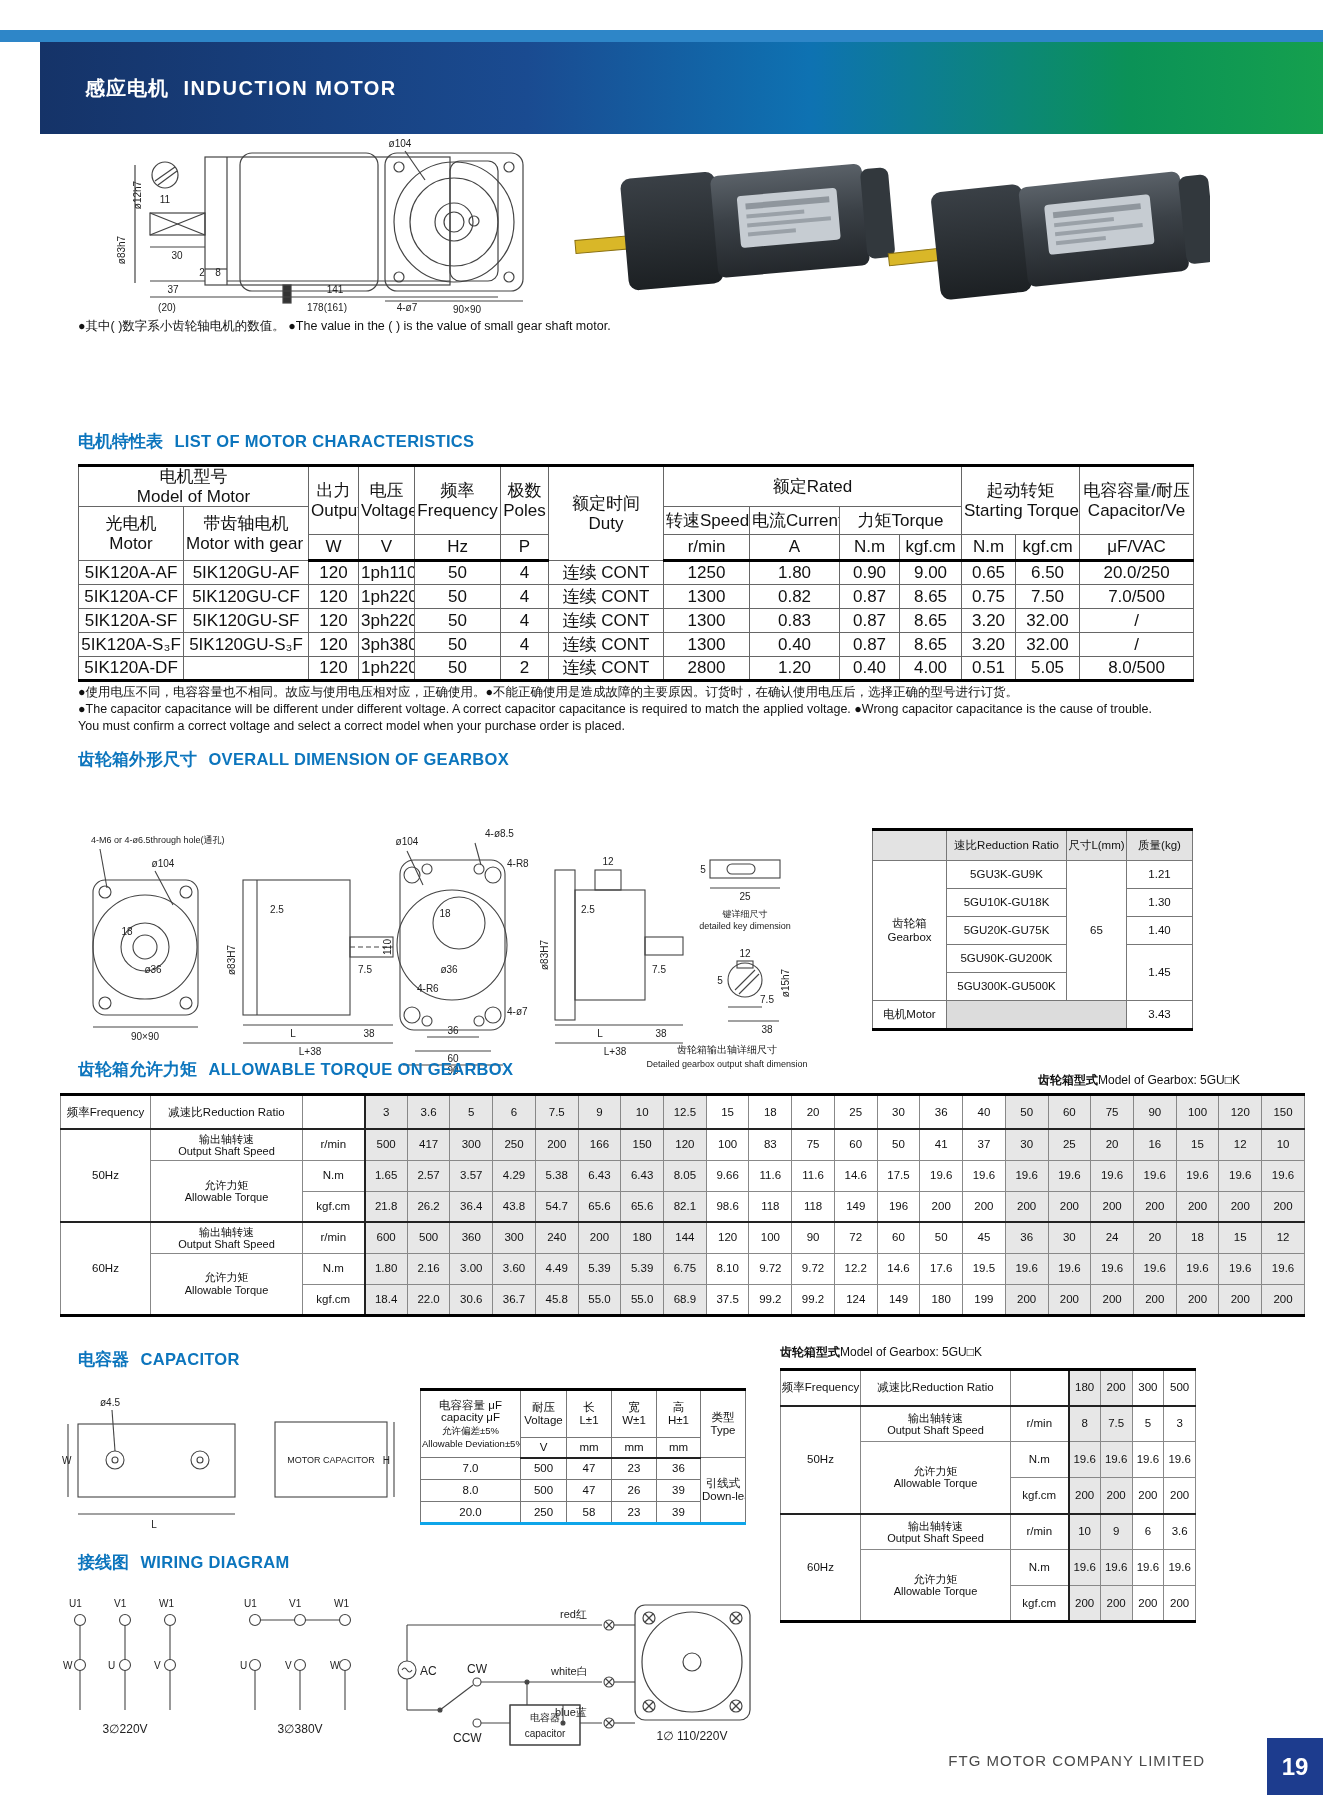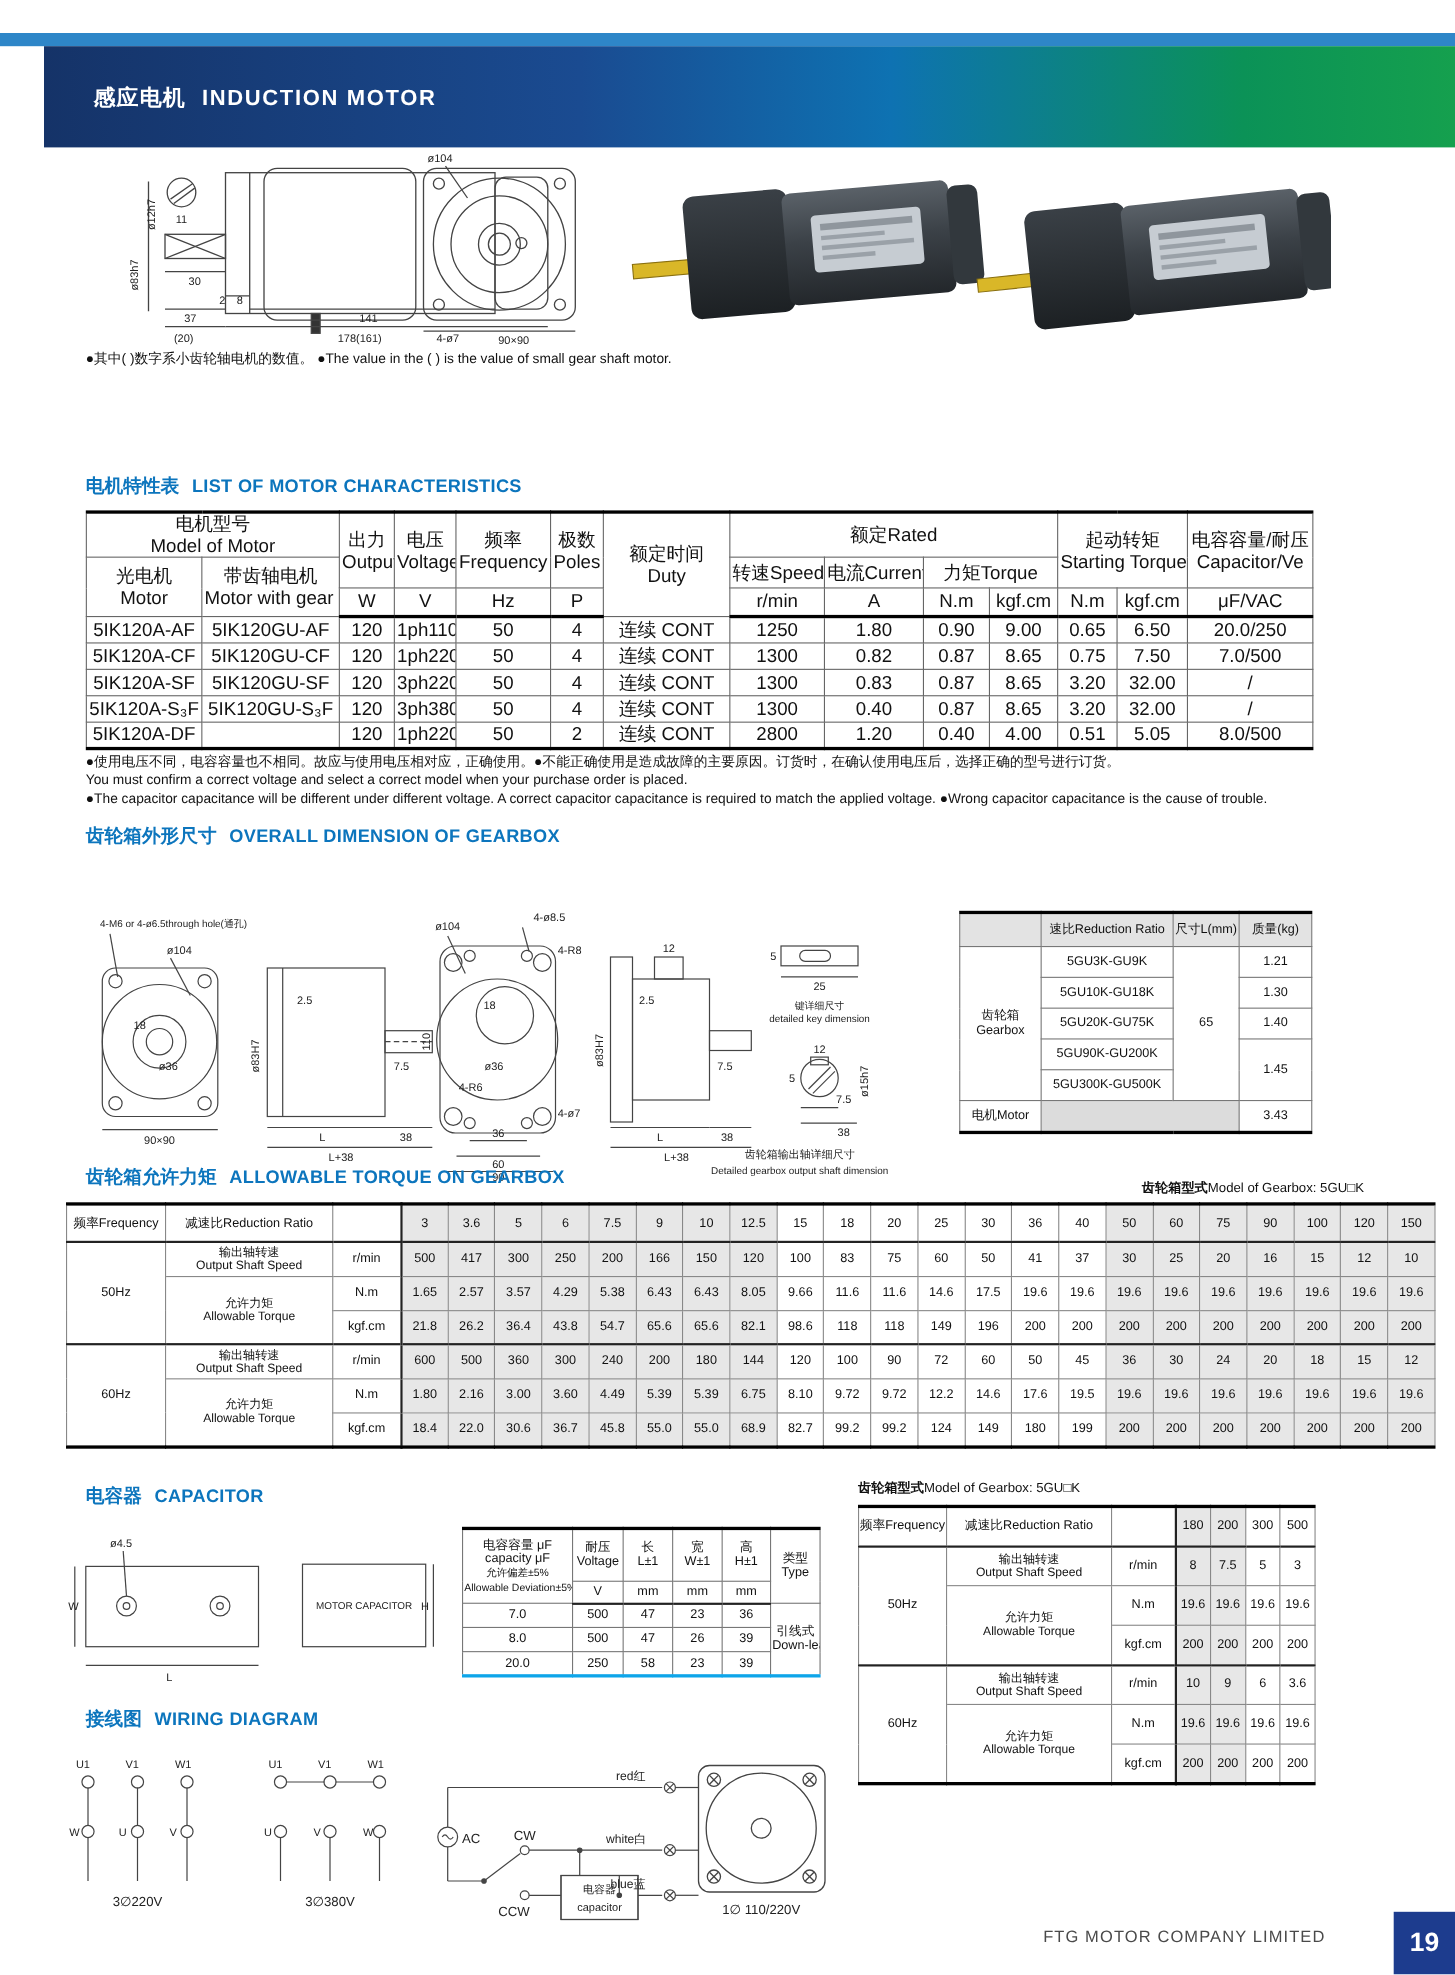--- a/index.html
+++ b/index.html
@@ -300,22 +300,22 @@
         <td>4.00</td>
         <td>0.51</td>
         <td>5.05</td>
         <td>8.0/500</td>
       </tr>
   </tbody>
 </table>
 
 <div class="abs note" style="left:78px;top:684px;width:1230px">
   <div>●使用电压不同，电容容量也不相同。故应与使用电压相对应，正确使用。●不能正确使用是造成故障的主要原因。订货时，在确认使用电压后，选择正确的型号进行订货。</div>
+  <div>●The capacitor capacitance will be different under different voltage. A correct capacitor capacitance is required to match the applied voltage. ●Wrong capacitor capacitance is the cause of trouble.</div>
   <div>You must confirm a correct voltage and select a correct model when your purchase order is placed.</div>
-  <div>●The capacitor capacitance will be different under different voltage. A correct capacitor capacitance is required to match the applied voltage. ●Wrong capacitor capacitance is the cause of trouble.</div>
 </div>
 
 <div class="abs sec-title" style="left:78px;top:748px">
   <span class="zh">齿轮箱外形尺寸</span>
   <span class="en">OVERALL DIMENSION OF GEARBOX</span>
 </div>
 
 <svg class="abs" style="left:55px;top:785px" width="760" height="290" viewBox="0 0 760 290">
   <g stroke="#444" fill="none" stroke-width="1.1">
     <r></r>
@@ -639,21 +639,21 @@
   <tr>
     <td class="u">kgf.cm</td>
   <td class="shade">18.4</td>
         <td class="shade">22.0</td>
         <td class="shade">30.6</td>
         <td class="shade">36.7</td>
         <td class="shade">45.8</td>
         <td class="shade">55.0</td>
         <td class="shade">55.0</td>
         <td class="shade">68.9</td>
-        <td>82.7</td>
+        <td>37.5</td>
         <td>99.2</td>
         <td>99.2</td>
         <td>124</td>
         <td>149</td>
         <td>180</td>
         <td>199</td>
         <td class="shade">200</td>
         <td class="shade">200</td>
         <td class="shade">200</td>
         <td class="shade">200</td>

